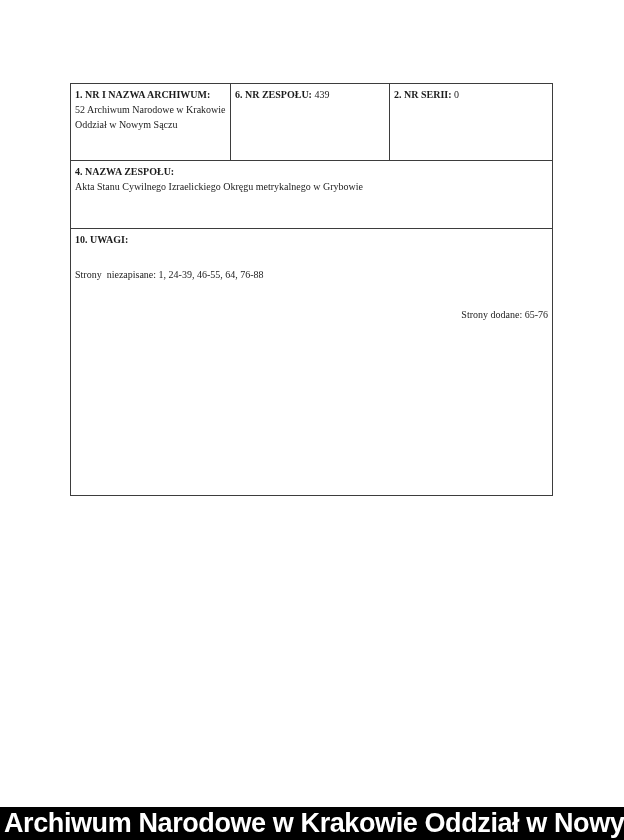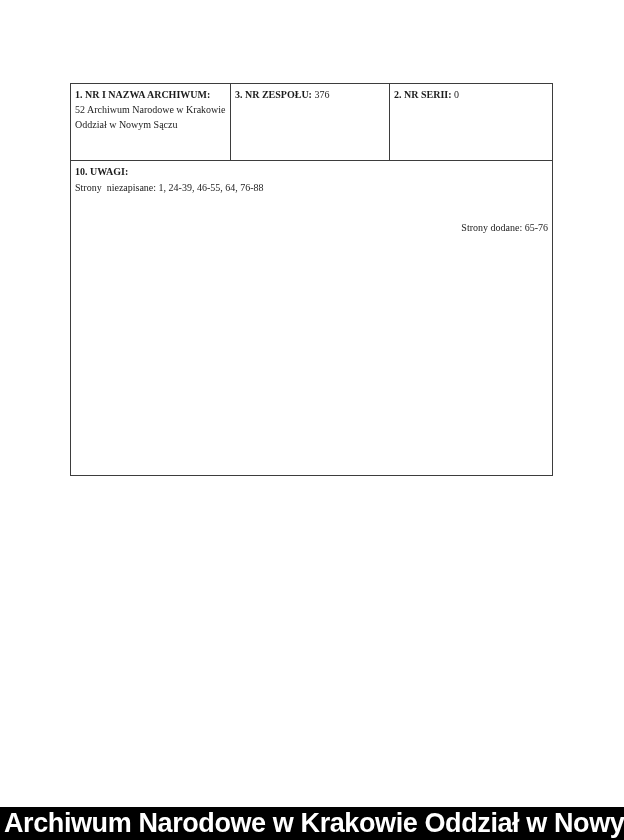--- a/index.html
+++ b/index.html
@@ -29,21 +29,21 @@
     font-size: 10px;
     line-height: 15px;
     color: #1c1c1c;
     overflow: hidden;
     font-family: Liberation Serif, serif;
   }
   .lbl { font-weight: bold; white-space: nowrap; }
   .lbl-inline { font-weight: bold; }
   .val { font-weight: normal; }
   .center-block { text-align: center; margin-top: 14px; }
-  .remarks-line1 { margin-top: 1px; white-space: pre-wrap; }
+  .remarks-line1 { margin-top: 20px; white-space: pre-wrap; }
   .remarks-line2 { margin-top: 25px; white-space: pre-wrap; text-align: right; }
   .footer-bar {
     position: absolute;
     left: 0; top: 807px;
     width: 624px; height: 33px;
     background: #000000;
     overflow: hidden;
   }
   .footer-text {
     color: #ffffff;
@@ -66,29 +66,35 @@
       <col style="width:159px">
       <col style="width:163px">
     </colgroup>
     <tbody>
         <tr style="height:77px">
       <td>
         <div class="lbl">1. NR I NAZWA ARCHIWUM:</div>
         <div class="val">52 Archiwum Narodowe w Krakowie Oddział w Nowym Sączu</div>
       </td>
       <td>
-        <span class="lbl-inline">3. NR ZESPOŁU:</span>
-        <span class="val">376</span>
+        <span class="lbl-inline">6. NR ZESPOŁU:</span>
+        <span class="val">439</span>
       </td>
       <td>
         <span class="lbl-inline">2. NR SERII:</span>
         <span class="val">0</span>
       </td>
     </tr>
-    <tr style="height:315px">
+    <tr style="height:68px">
+      <td colspan="3">
+        <div class="lbl">4. NAZWA ZESPOŁU:</div>
+        <div class="val">Akta Stanu Cywilnego Izraelickiego Okręgu metrykalnego w Grybowie</div>
+      </td>
+    </tr>
+    <tr style="height:267px">
       <td colspan="3">
         <div class="lbl">10. UWAGI:</div>
         <div class="val remarks-line1">Strony  niezapisane: 1, 24-39, 46-55, 64, 76-88</div>
         <div class="val remarks-line2">Strony dodane: 65-76</div>
       </td>
     </tr>
   </tbody>
     </table>
 
   <div class="footer-bar">

